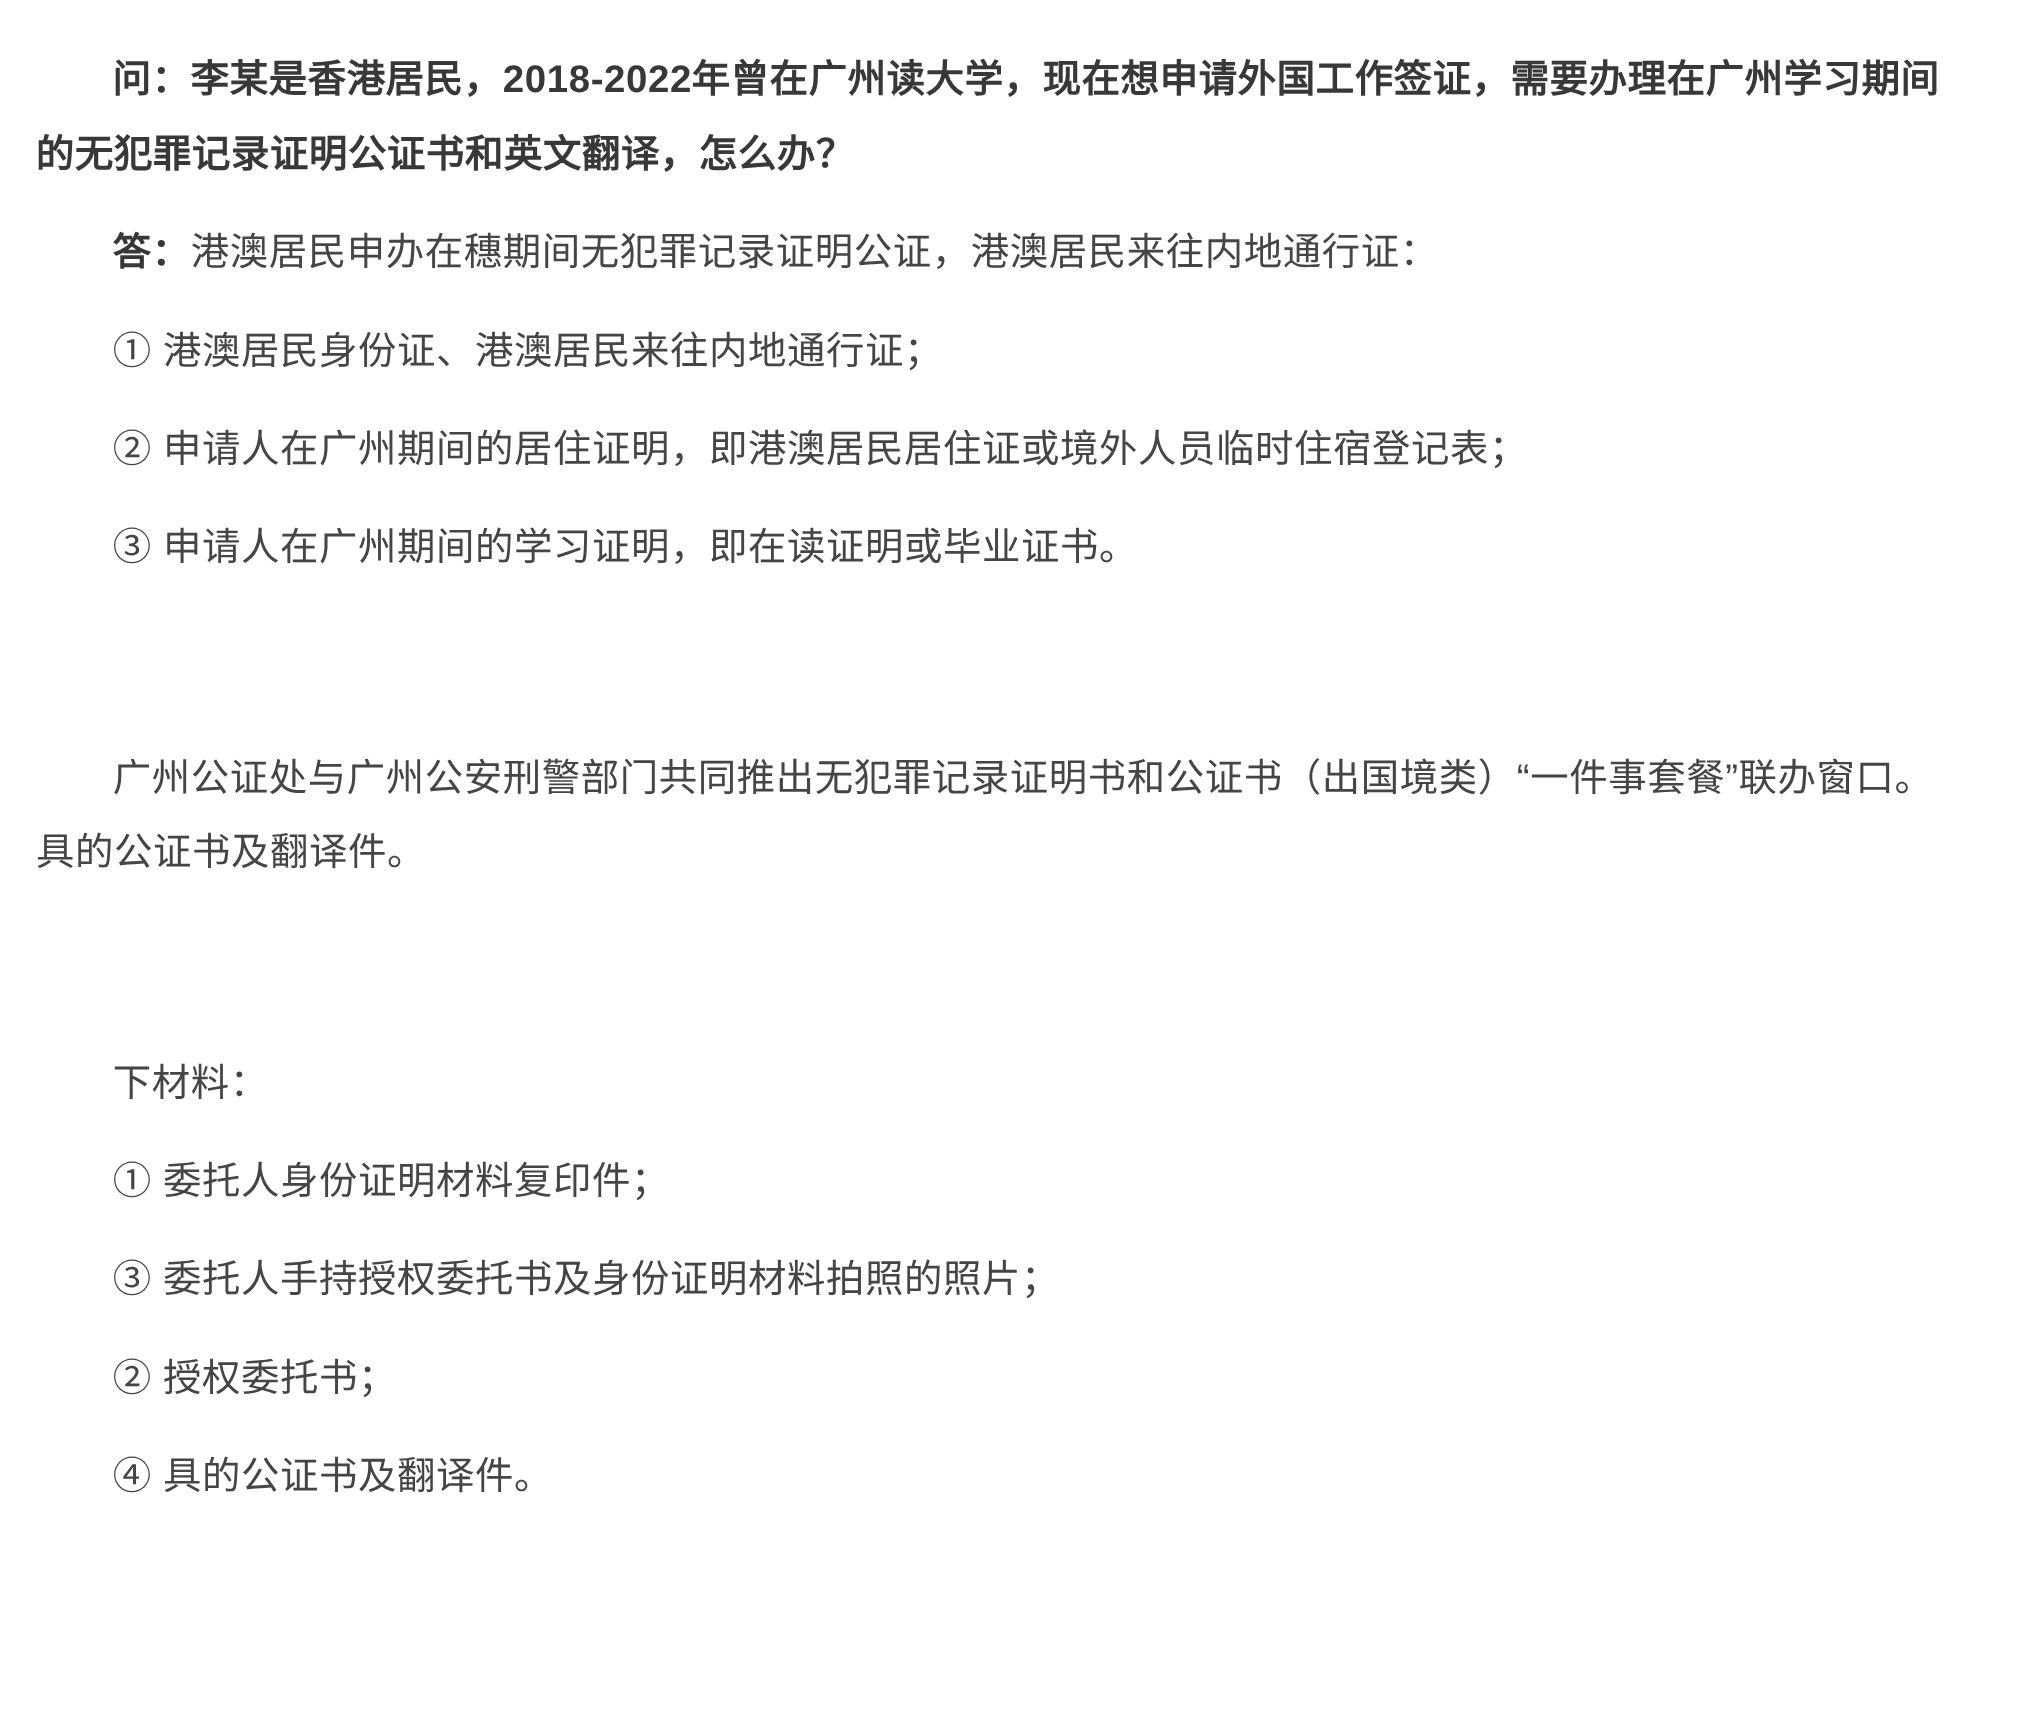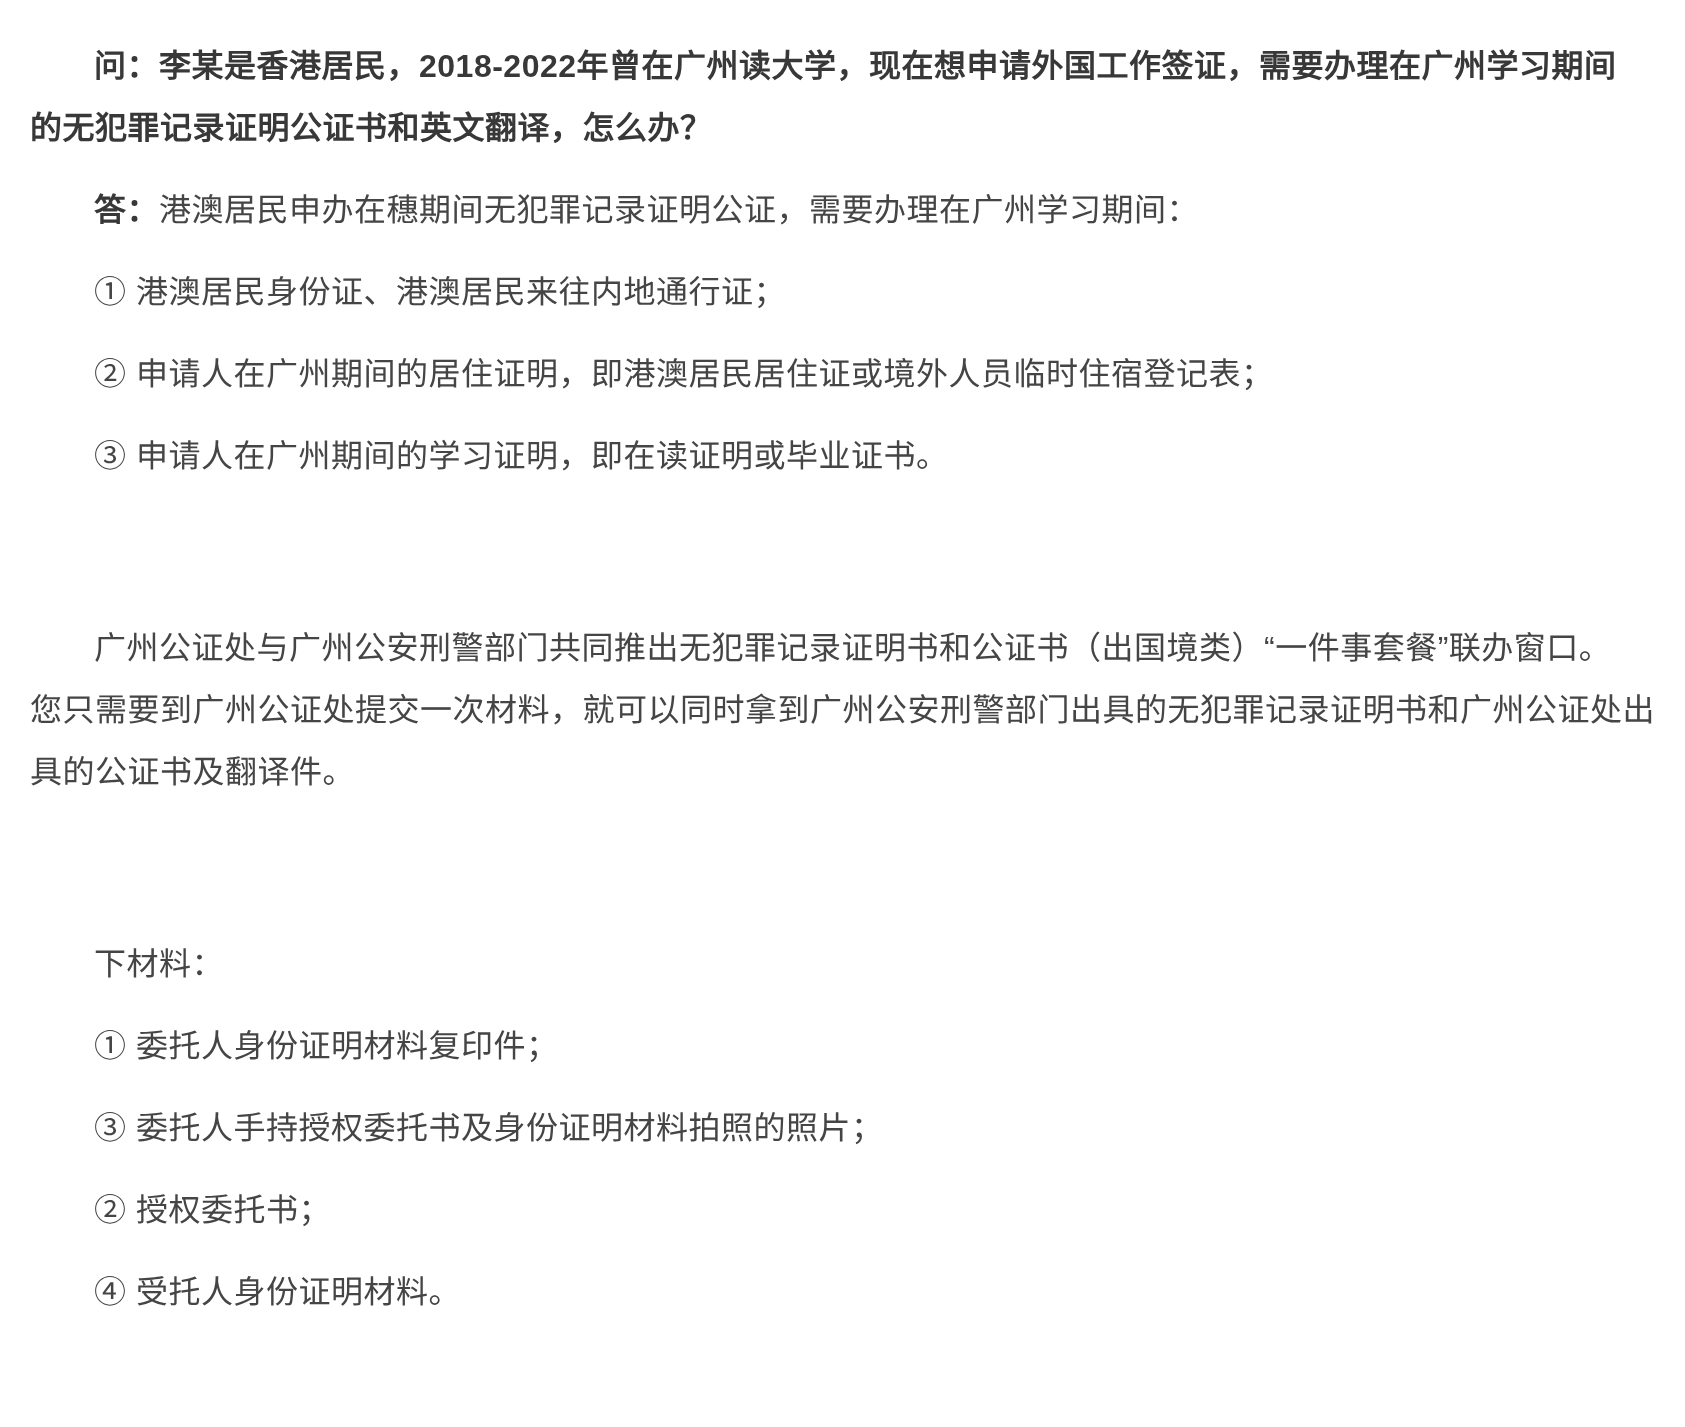--- a/index.html
+++ b/index.html
@@ -51,40 +51,39 @@
 <body>
 
 <div class="page">
 
   <p class="para q">
     <span class="line">问：李某是香港居民，2018-2022年曾在广州读大学，现在想申请外国工作签证，需要办理在广州学习期间</span>
     <span class="line">的无犯罪记录证明公证书和英文翻译，怎么办？</span>
   </p>
 
   <p class="para">
-    <span class="line"><span class="lbl">答：</span><span>港澳居民申办在穗期间无犯罪记录证明公证，需要办理在广州学习期间：</span></span>
+    <span class="line"><span class="lbl">答：</span><span>港澳居民申办在穗期间无犯罪记录证明公证，港澳居民来往内地通行证：</span></span>
   </p>
 
   <p class="para">
     <span class="line">① 港澳居民身份证、港澳居民来往内地通行证；</span>
   </p>
 
   <p class="para">
     <span class="line">② 申请人在广州期间的居住证明，即港澳居民居住证或境外人员临时住宿登记表；</span>
   </p>
 
   <p class="para">
     <span class="line">③ 申请人在广州期间的学习证明，即在读证明或毕业证书。</span>
   </p>
 
   <div class="spacer"></div>
 
   <p class="para">
     <span class="line">广州公证处与广州公安刑警部门共同推出无犯罪记录证明书和公证书（出国境类）“一件事套餐”联办窗口。</span>
-    <span class="line">您只需要到广州公证处提交一次材料，就可以同时拿到广州公安刑警部门出具的无犯罪记录证明书和广州公证处出</span>
     <span class="line">具的公证书及翻译件。</span>
   </p>
 
   <div class="spacer"></div>
 
   <p class="para">
     <span class="line">下材料：</span>
   </p>
 
   <p class="para">
@@ -93,16 +92,16 @@
 
   <p class="para">
     <span class="line">③ 委托人手持授权委托书及身份证明材料拍照的照片；</span>
   </p>
 
   <p class="para">
     <span class="line">② 授权委托书；</span>
   </p>
 
   <p class="para">
-    <span class="line">④ 受托人身份证明材料。</span>
+    <span class="line">④ 具的公证书及翻译件。</span>
   </p>
 
 </div>
 
 </body></html>

